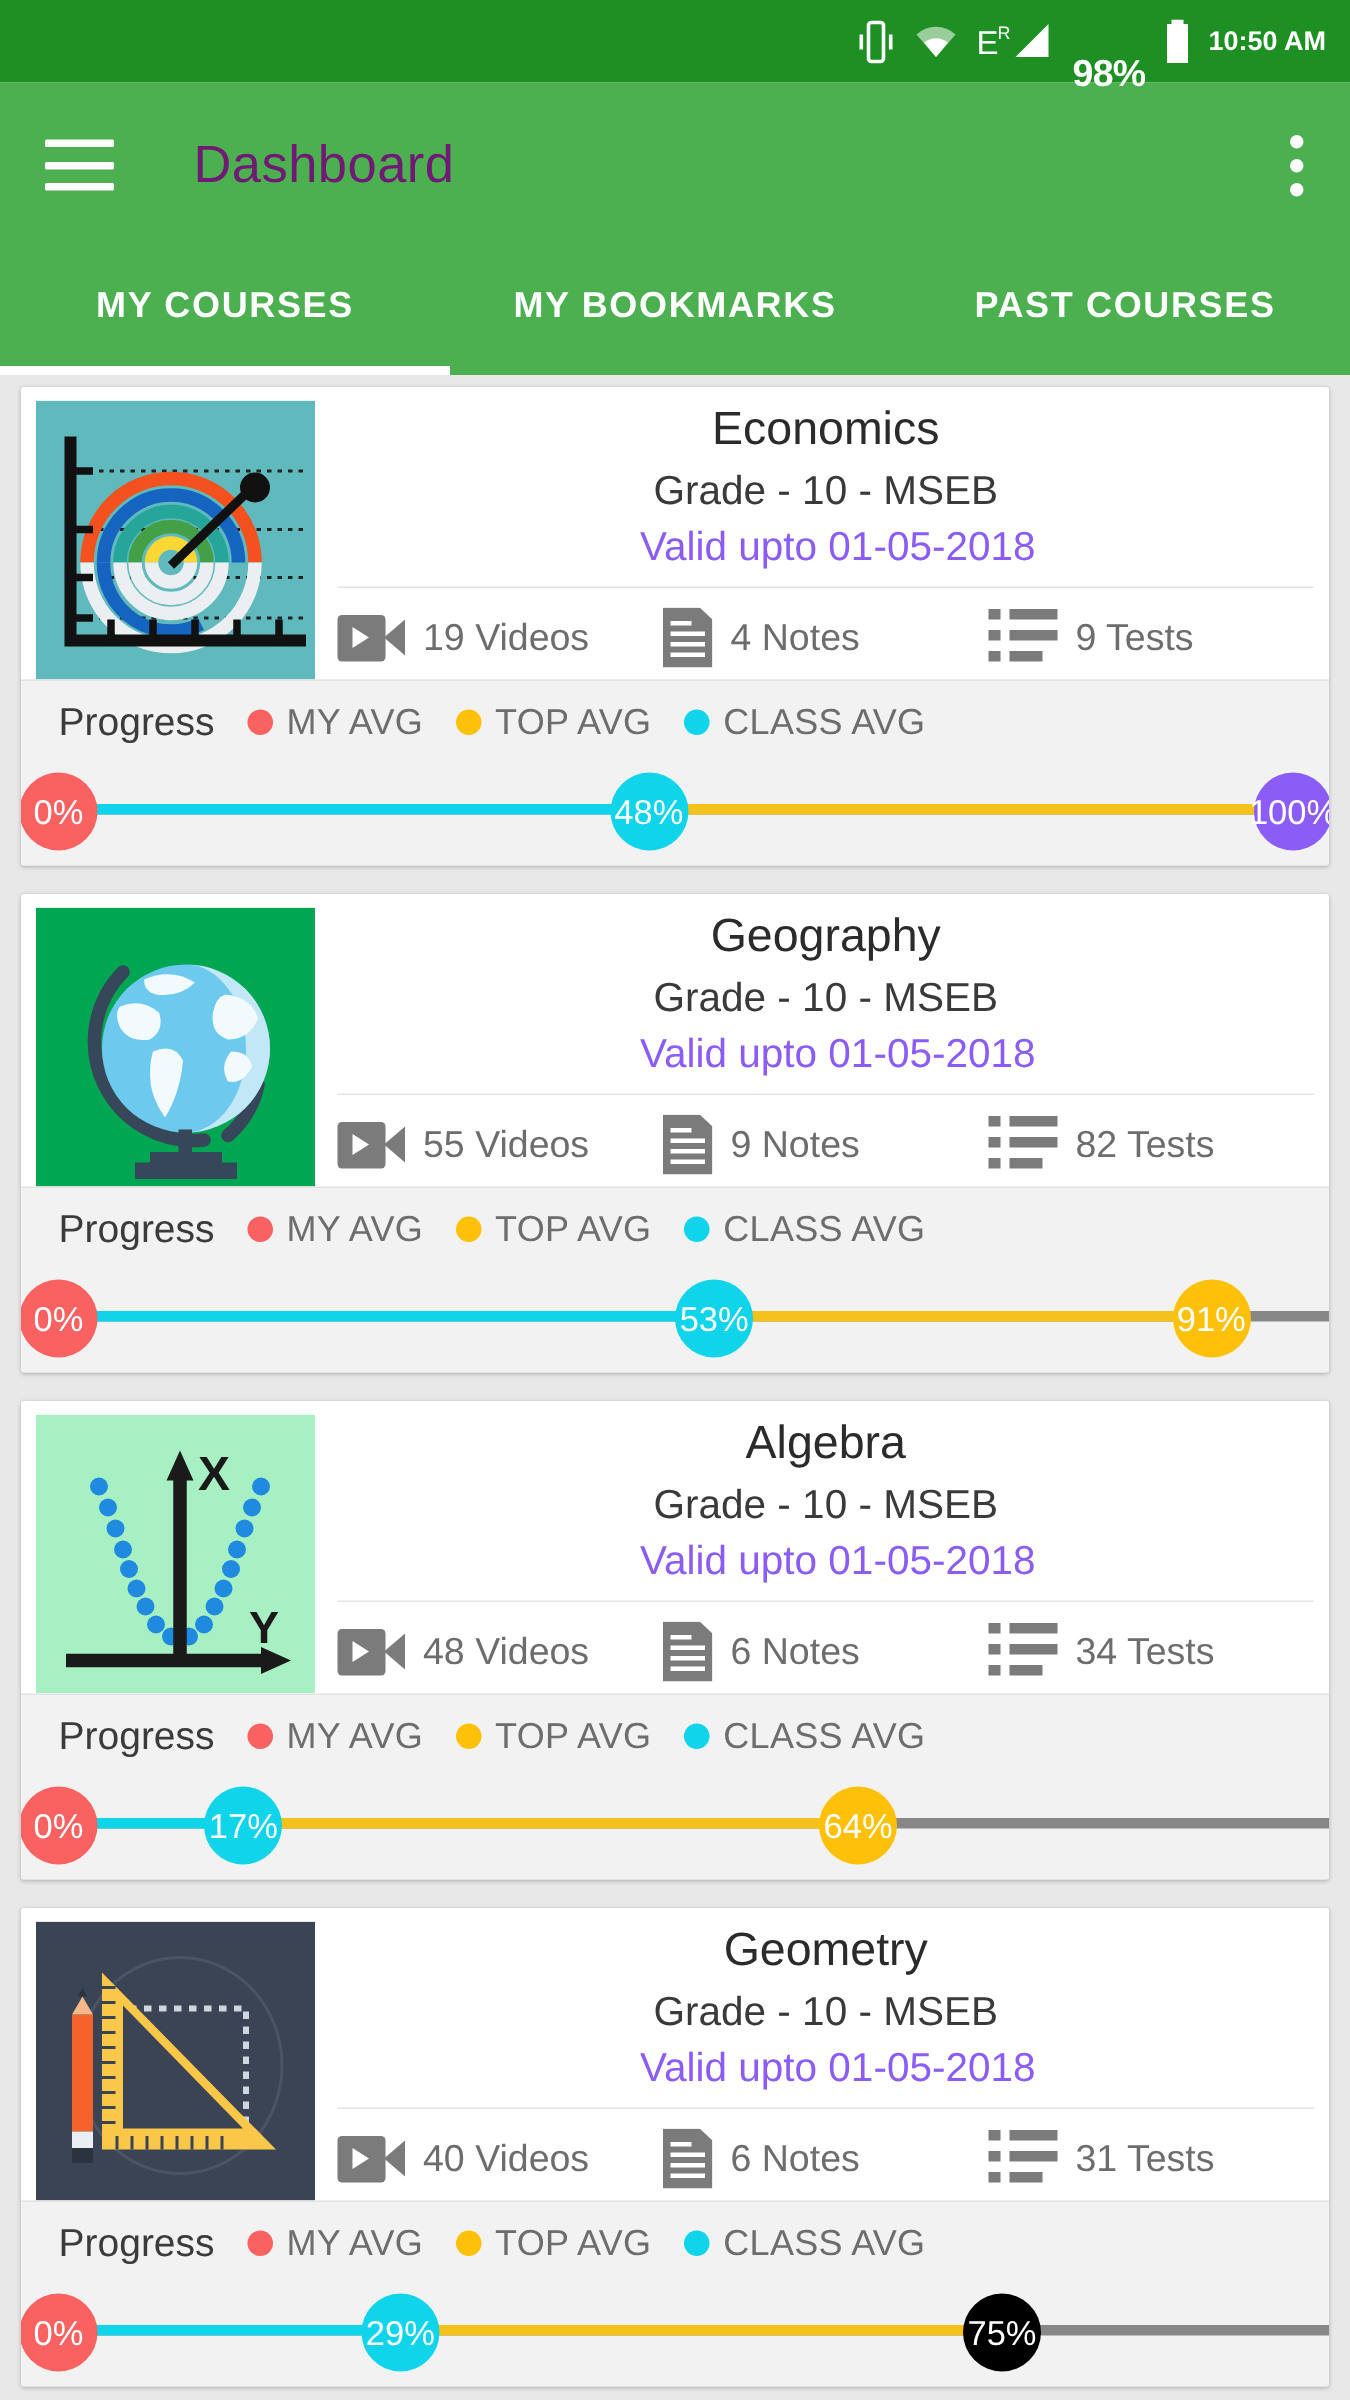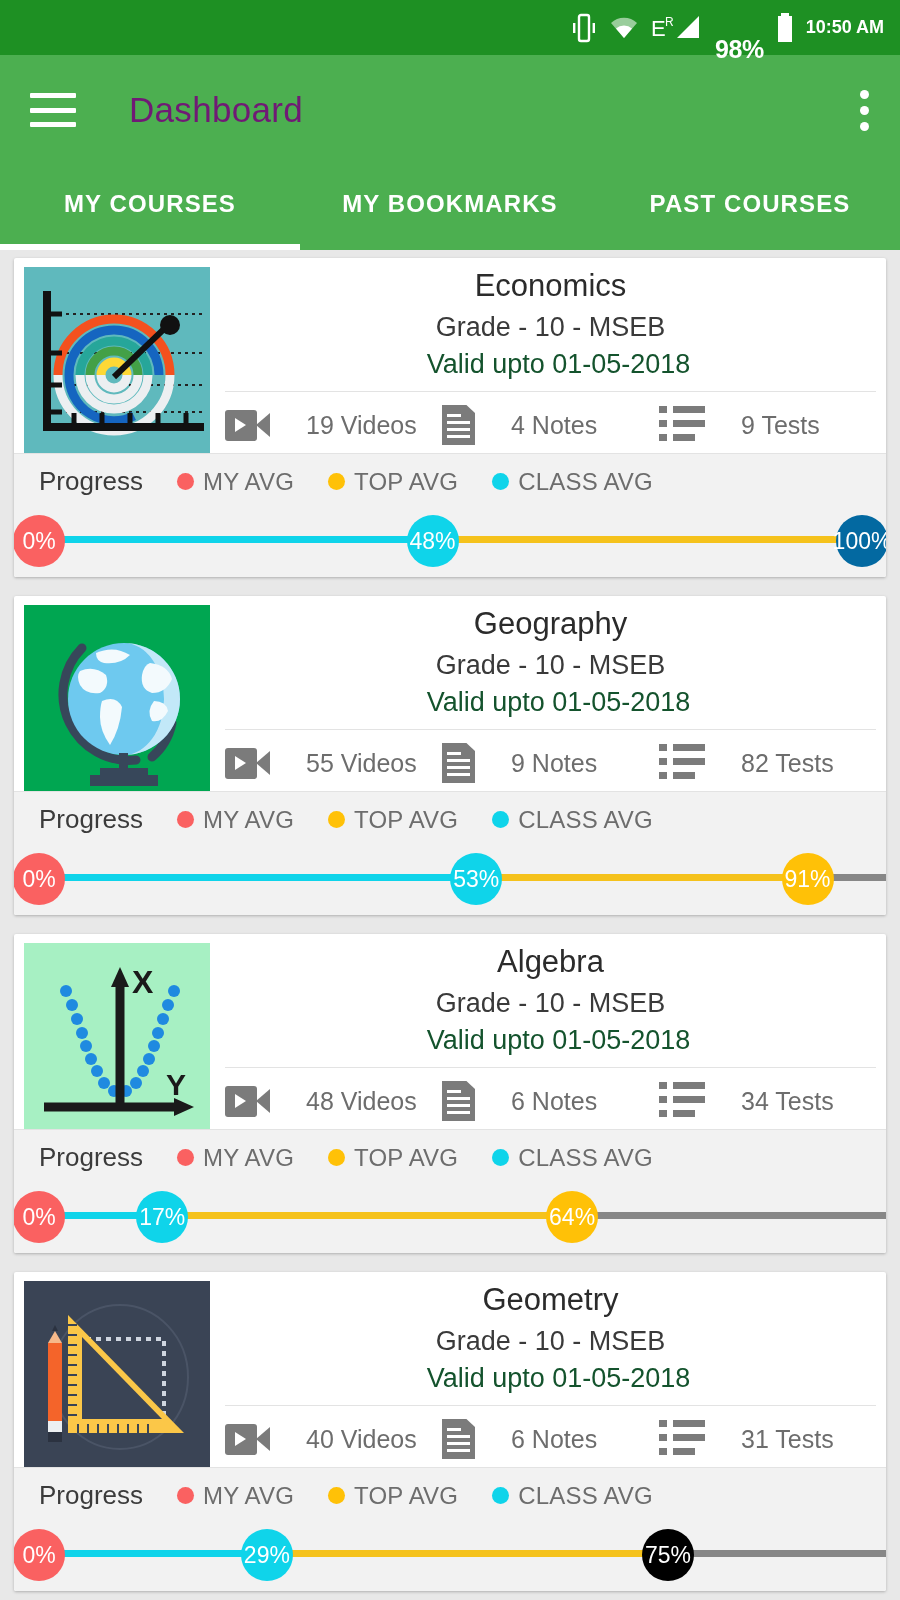--- a/index.html
+++ b/index.html
@@ -50,27 +50,27 @@
     box-shadow:0 1px 3px rgba(0,0,0,0.25);
     border-radius:2px; overflow:hidden;
   }
   .card-top{ display:flex; padding:9px 10px 0 10px; }
 
   .thumb{ width:186px; height:186px; flex:none; position:relative; overflow:hidden; }
 
   .card-info{ flex:1; padding-left:15px; display:flex; flex-direction:column; }
   .course-title{ font-size:31px; color:#2b2b2b; line-height:1.18; margin-top:1px;}
   .course-grade{ font-size:27px; color:#3a3a3a; margin-top:7px; }
-  .course-valid{ font-size:27px; color:#14532d; margin-top:6px;margin-left:16px; }
+  .course-valid{ font-size:27px; color:#8b5cf6; margin-top:6px;margin-left:16px; }
 
   .stats{
     display:flex; align-items:center; border-top:1px solid #e3e3e3;
     margin-top:11px; padding-top:8px; height:60px;
   }
-  .stat{ display:flex; align-items:center; flex:1;gap:24px; }
+  .stat{ display:flex; align-items:center; flex:1; }
   .stat-label{ font-size:25px; color:#6d6d6d; margin-left:12px; }
 
   
   .ic-video{ width:45px; height:31px; position:relative; flex:none; }
   .ic-video .body{
     position:absolute; left:0; top:0; width:32px; height:31px; background:#7b7b7b; border-radius:3px;
   }
   .ic-video .play{
     position:absolute; left:10px; top:8px; width:0; height:0;
     border-left:11px solid #fff; border-top:7px solid transparent; border-bottom:7px solid transparent;
@@ -89,21 +89,21 @@
   
   .ic-list{ width:46px; height:38px; position:relative; flex:none; }
   .ic-list .row{ position:absolute; left:0; height:7px; }
   .ic-list .dot{ position:absolute; left:0; width:8px; height:7px; background:#7b7b7b; }
   .ic-list .bar{ position:absolute; left:14px; height:7px; background:#7b7b7b; }
   .ic-list .r1{ top:0; } .ic-list .r2{ top:14px; } .ic-list .r3{ top:28px; }
   .ic-list .r1 .bar{ width:32px; } .ic-list .r2 .bar{ width:32px; } .ic-list .r3 .bar{ width:22px; }
 
   
   .progress-wrap{ background:#f2f2f2; border-top:1px solid #e3e3e3; padding:12px 0 0 0; }
-  .legend{ display:flex; align-items:center; padding-left:25px; gap:12px; }
+  .legend{ display:flex; align-items:center; padding-left:25px; gap:0; }
   .legend-title{ font-size:26px; color:#3b3b3b; margin-right:22px; }
   .legend-item{ display:flex; align-items:center; margin-right:22px; }
   .legend-dot{ width:17px; height:17px; border-radius:50%; margin-right:9px; }
   .legend-text{ font-size:24px; color:#6d6d6d; letter-spacing:0.2px; }
 
   .bar-area{ position:relative; height:76px; margin-top:4px; }
   .track{ position:absolute; left:0; right:0; top:35px; height:7px; background:#878787; }
   .seg{ position:absolute; top:35px; height:7px; }
   .bubble{
     position:absolute; top:14px; width:52px; height:52px; border-radius:50%;
@@ -271,21 +271,21 @@
           <span class="legend-dot" style="background:#0fd4ea"></span>
           <span class="legend-text">CLASS AVG</span>
         </span>
       </div>
       <div class="bar-area">
         <div class="track"></div>
         <div class="seg" style="left:0;width:48%;background:#0fd4ea"></div>
         <div class="seg" style="left:48%;width:52%;background:#f5c21c"></div>
         <div class="bubble" style="left:-1px;background:#fa6161">0%</div>
         <div class="bubble" style="left:calc(48% - 26px);background:#0fd4ea">48%</div>
-        <div class="bubble" style="left:calc(100% - 50px);background:#0369a1">100%</div>
+        <div class="bubble" style="left:calc(100% - 50px);background:#8b5cf6">100%</div>
       </div>
     </div>
   </div>
 
   <div class="card">
     <div class="card-top">
       <div class="thumb">
         <svg viewBox="0 0 186 186">
           <rect width="186" height="186" fill="#00a651"></rect>
           <path d="M58 43 A66 66 0 0 0 112 155" stroke="#37475a" stroke-width="9" fill="none" stroke-linecap="round"></path>

